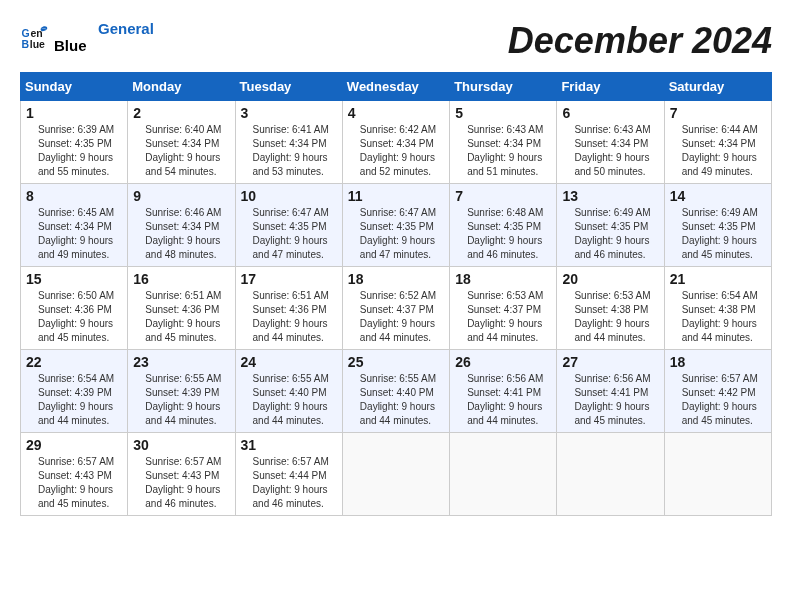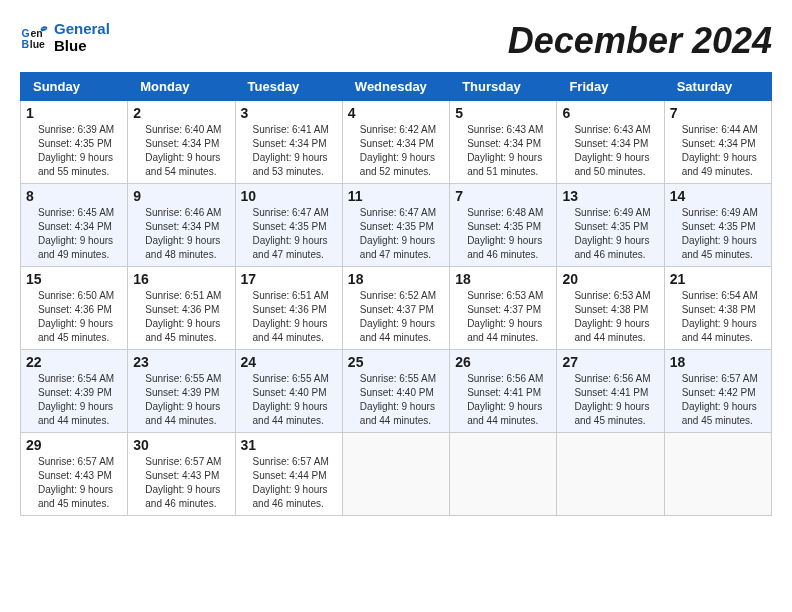--- a/index.html
+++ b/index.html
@@ -39,21 +39,21 @@
       color: #444;
     }
     table {
       width: 100%;
       border-collapse: collapse;
       font-size: 10.5px;
     }
     thead tr th {
       background: #1565c0;
       color: #fff;
-      padding: 6px 12px;
+      padding: 6px 4px;
       text-align: left;
       font-size: 13px;
       font-weight: bold;
       border: 1px solid #1565c0;
     }
     tbody tr td {
       border: 1px solid #ccc;
       vertical-align: top;
       padding: 4px 5px;
       width: 107px;
@@ -88,21 +88,21 @@
     <svg class="logo-icon" viewBox="0 0 40 40">
       <text x="2" y="20" font-size="14" font-weight="bold" fill="#1565c0">G</text>
       <text x="14" y="20" font-size="14" font-weight="bold" fill="#1a1a1a">en</text>
       <text x="2" y="34" font-size="14" font-weight="bold" fill="#1565c0">B</text>
       <text x="13" y="34" font-size="14" font-weight="bold" fill="#1a1a1a">lue</text>
 
       <path d="M28 8 C32 4, 38 6, 36 10 C34 8, 30 9, 28 8Z" fill="#1565c0"></path>
       <path d="M28 8 C26 12, 30 14, 36 10" fill="#1565c0"></path>
     </svg>
     <div>
-      <div style="font-size:15px;font-weight:bold;line-height:1.15;">
+      <div style="font-size:15px;font-weight:bold;line-height:1.15;margin-left:44px;">
         <span style="color:#1565c0;">General</span>
       </div>
       <div style="font-size:15px;font-weight:bold;line-height:1.15;">Blue</div>
     </div>
   </div>
   <div class="title-block">
     <div class="month-title">December 2024</div>
   </div>
 </div>
 

